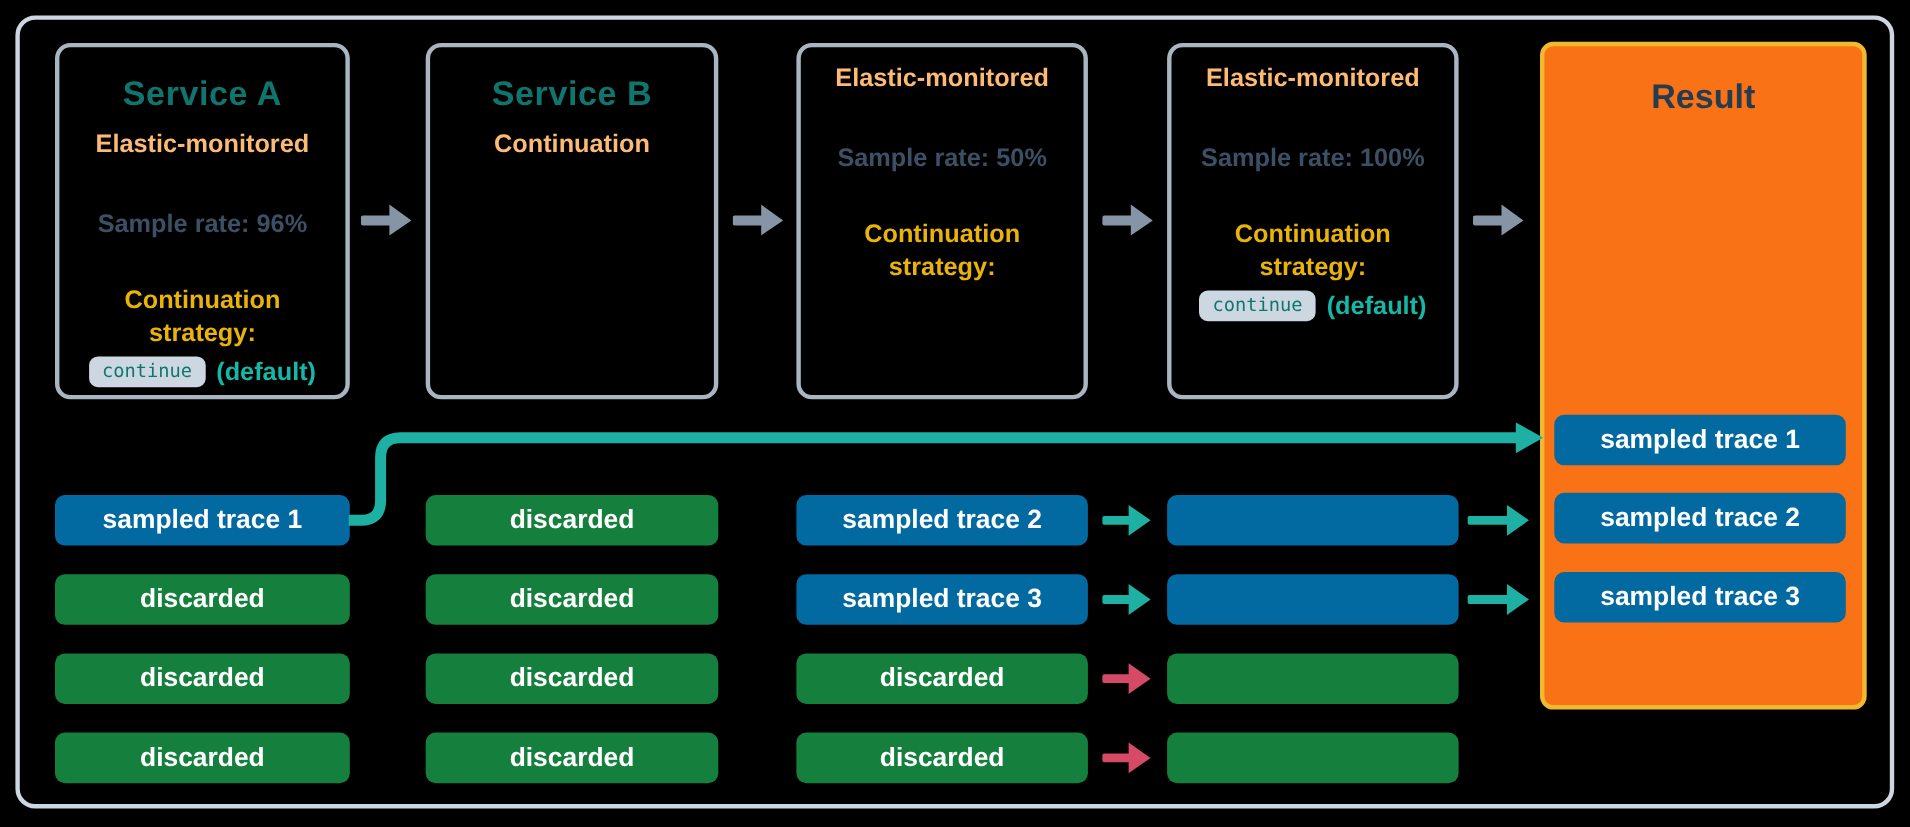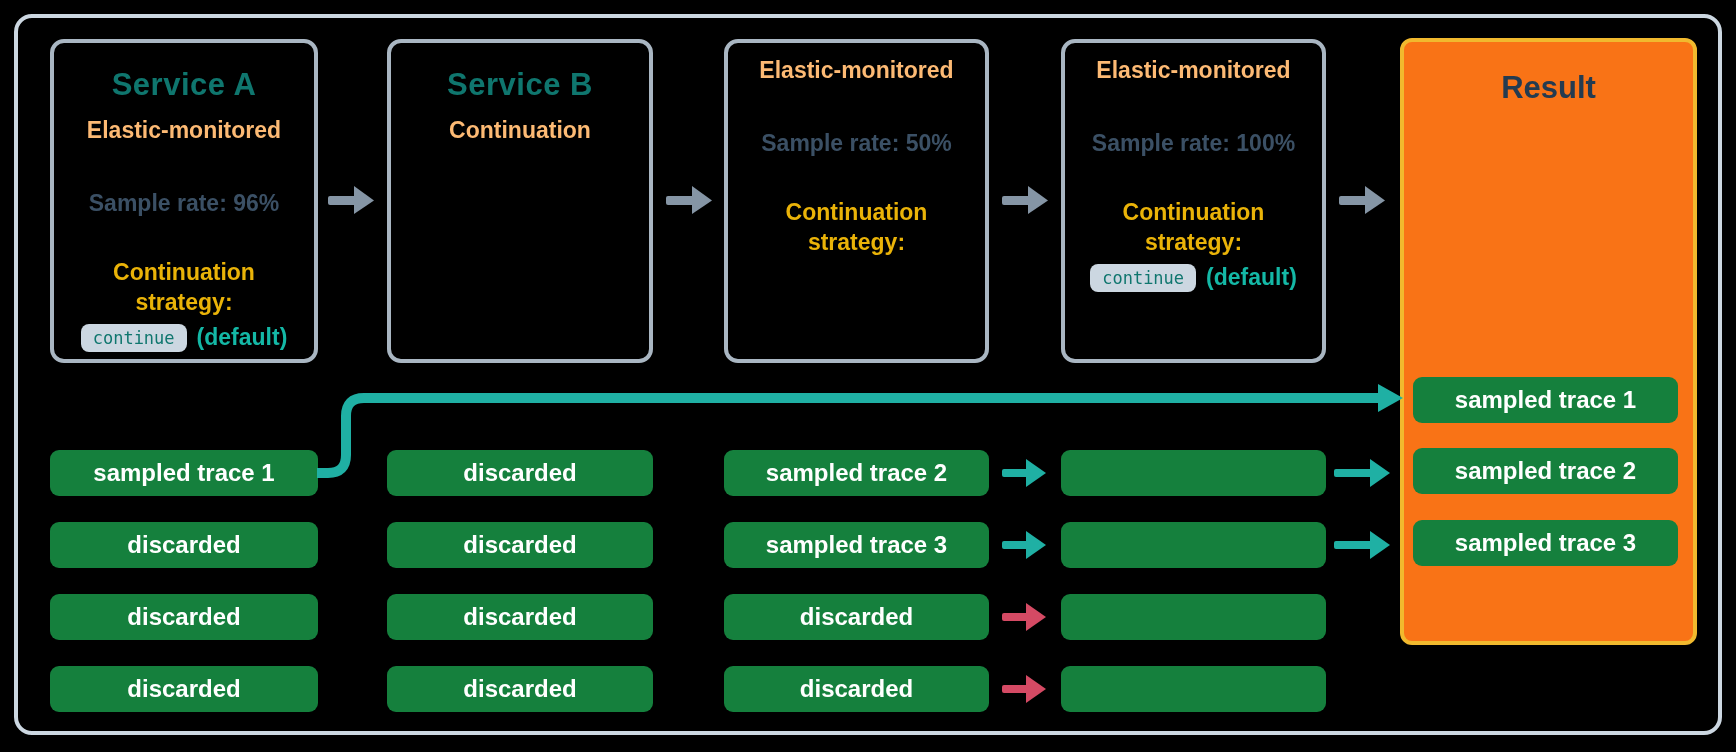--- a/index.html
+++ b/index.html
@@ -19,21 +19,21 @@
   .chip { background:#ccd7e1; color:#0f766e; border-radius:8px; padding:4px 12px;
           font-family:"DejaVu Sans Mono", monospace; font-size:17px; white-space:nowrap; }
   .chip-suffix { font-size:23px; font-weight:bold; color:#14b8a6; }
 
   .result { position:absolute; left:1400px; top:38px; width:297px; height:607px;
             border:4px solid #f1b92e; border-radius:12px; background:#f97316; }
   .result-title { margin-top:28px; text-align:center; font-size:31px; font-weight:bold; color:#243b50; }
 
   .pill { position:absolute; height:46px; border-radius:9px; line-height:46px; text-align:center;
           font-size:24px; font-weight:bold; color:#ffffff; }
-  .sampled   { background:#15803d; }
+  .sampled   { background:#0369a1; }
   .discarded { background:#15803d; }
 
   .arr { position:absolute; }
   svg.overlay { position:absolute; left:0; top:0; width:1736px; height:752px; pointer-events:none; }
 </style>
 </head>
 <body>
 
 <div class="canvas">
 

